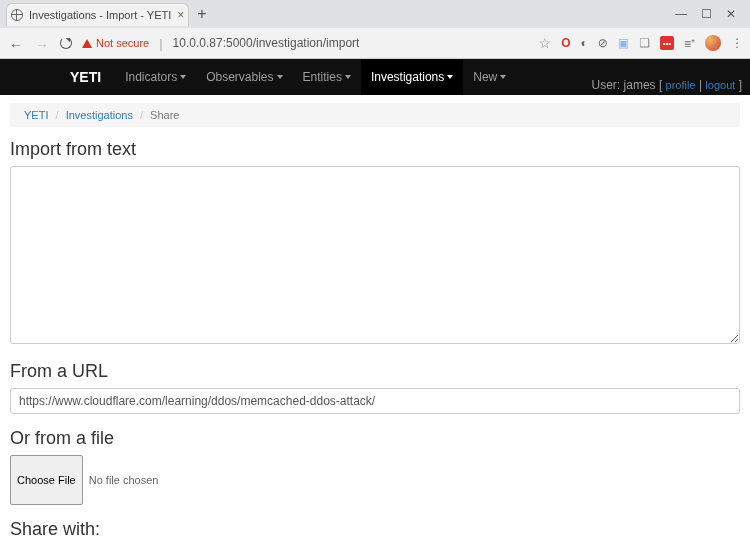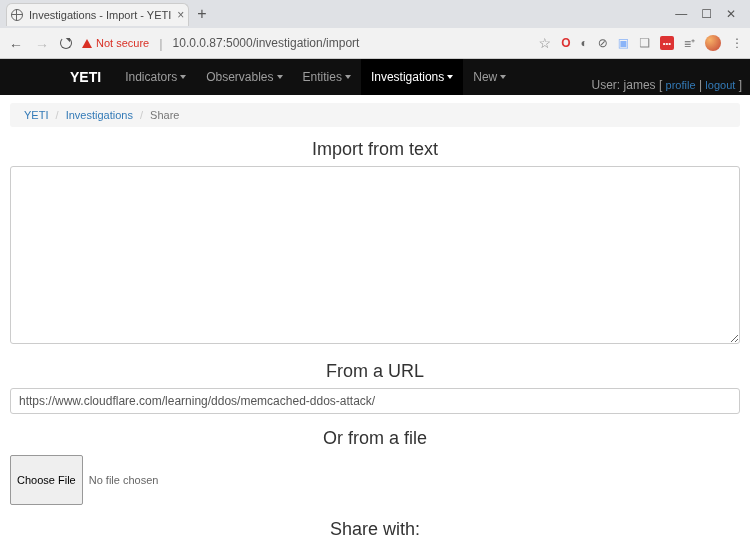--- a/index.html
+++ b/index.html
@@ -42,21 +42,21 @@
 .navbar .link { color: #337ab7; font-size: 11px; }
 
 
 .breadcrumb { background: #f5f5f5; padding: 6px 14px; margin: 8px 10px 12px 10px; border-radius: 3px; font-size: 11px; color: #999; }
 .breadcrumb .bc-item { color: #337ab7; }
 .breadcrumb .sep { color: #ccc; padding: 0 4px; }
 .breadcrumb .active { color: #777; }
 
 
 .content { padding: 0 10px 20px 10px; }
-.section-title { font-size: 18px; color: #333; font-weight: normal; margin-bottom: 6px; text-align: center; }
+.section-title { font-size: 18px; color: #333; font-weight: normal; margin-bottom: 6px; }
 .textarea { width: 100%; height: 178px; border: 1px solid #ccc; border-radius: 3px; padding: 6px; font-family: inherit; font-size: 13px; resize: both; }
 .text-input { width: 100%; border: 1px solid #ccc; border-radius: 3px; padding: 5px 8px; font-size: 12px; color: #555; }
 .file-row { display: flex; align-items: center; gap: 6px; font-size: 11px; }
 .file-btn { font-size: 11px; padding: 18px 6px; border: 1px solid #999; background: #efefef; border-radius: 2px; }
 .file-text { color: #666; }
 .select { font-size: 11px; border: 1px solid #999; padding: 1px 16px; width: 70px; }
 .spacer-md { height: 14px; }
 </style>
 </head>
 <body>

